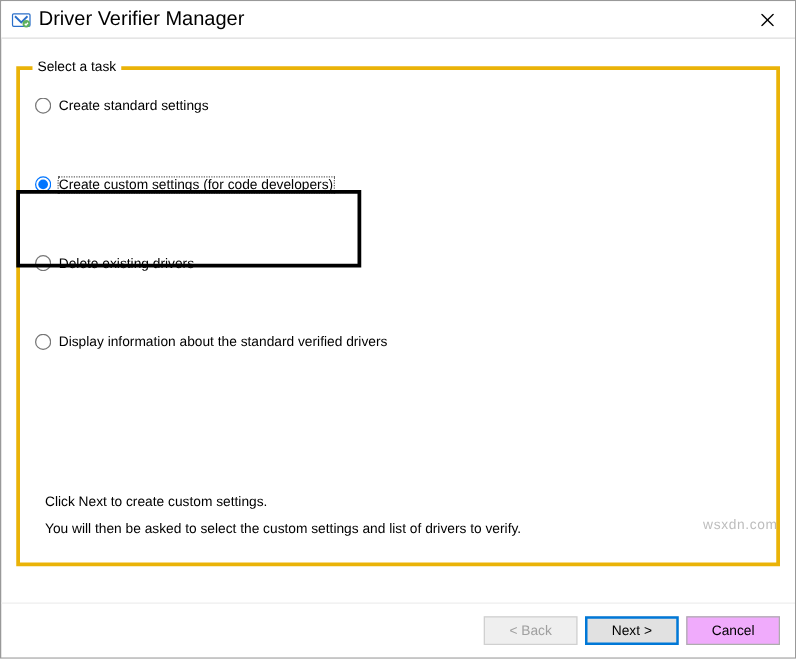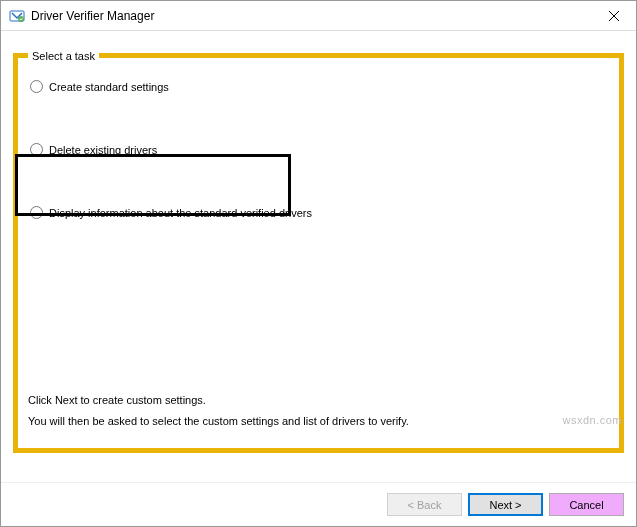--- a/index.html
+++ b/index.html
@@ -1,23 +1,23 @@
 <!DOCTYPE html>
 <html><head>
   <meta charset="utf-8">
   <style>
     * { box-sizing: border-box; font-family: "Segoe UI", Tahoma, sans-serif; }
     body { margin: 0; background: #fff; width: 637px; height: 527px; overflow: hidden; }
     .window { width: 637px; height: 527px; border: 1px solid #999; background: #fff; display: flex; flex-direction: column; }
     .titlebar { height: 30px; display: flex; align-items: center; border-bottom: 1px solid #ddd; background: #fff; }
     .titlebar .icon { width: 16px; height: 16px; margin: 0 6px 0 8px; }
-    .titlebar .title { font-size: 12px; color: #000; flex: 1; }
+    .titlebar .title { font-size: 16px; color: #000; flex: 1; }
     .titlebar .close { width: 45px; height: 29px; display: flex; align-items: center; justify-content: center; }
     .content { flex: 1; padding: 12px 12px 0 12px; position: relative; }
-    .groupbox { border: 5px solid #eab308; margin-top: 10px; padding: 14px 10px 10px 10px; height: 400px; position: relative; }
+    .groupbox { border: 3px solid #eab308; margin-top: 10px; padding: 14px 10px 10px 10px; height: 400px; position: relative; }
     .groupbox .legend { position: absolute; top: -8px; left: 10px; background: #fff; padding: 0 4px; font-size: 11px; color: #000; }
     .radio-item { display: flex; align-items: center; margin: 14px 0 50px 0; }
     .radio-item input[type=radio] { margin: 0 6px 0 2px; width: 13px; height: 13px; }
     .radio-item label { font-size: 11px; color: #000; }
     .highlight-box { position: absolute; border: 3px solid #000; pointer-events: none; }
     .info { font-size: 11px; color: #000; line-height: 1.9; margin-top: 4px; }
     .buttonbar { height: 44px; display: flex; align-items: center; justify-content: flex-end; padding: 0 12px; gap: 6px; border-top: 1px solid #eee; }
     .btn { min-width: 75px; height: 23px; font-size: 11px; border: 1px solid #adadad; background: #f0abfc; padding: 0 10px; display: inline-flex; align-items: center; justify-content: center; cursor: pointer; }
     .btn.disabled { color: #a0a0a0; background: #efefef; border-color: #d0d0d0; cursor: default; }
     .btn.primary { border: 2px solid #0078d7; background: #e1e1e1; }
@@ -48,35 +48,39 @@
 
   <div class="content">
     <div class="groupbox">
       <span class="legend">Select a task</span>
 
       <div class="radio-item" style="margin-top:8px;">
         <input type="radio" name="task" style="">
         <label>Create standard settings</label>
       </div>
 
+      <div class="radio-item">
+        <input type="radio" name="task" checked="" style="">
+        <label class="dotted-focus">Create custom settings (for code developers)</label>
+      </div>
 
       <div class="radio-item">
         <input type="radio" name="task" style="">
         <label>Delete existing drivers</label>
       </div>
 
 
       <div class="radio-item">
         <input type="radio" name="task" style="">
         <label>Display information about the standard verified drivers</label>
       </div>
 
       <div class="highlight-box" style="left:-3px; top:96px; width:276px; height:62px;"></div>
 
-      <div class="info" style="position:absolute; bottom:16px; left:10px; right:10px;">
+      <div class="info" style="position:absolute; bottom:16px; left:20px; right:10px;">
         <div>Click Next to create custom settings.</div>
         <div>You will then be asked to select the custom settings and list of drivers to verify.</div>
       </div>
     </div>
 
     <div class="watermark">wsxdn.com</div>
   </div>
 
   <div class="buttonbar">
     <button class="btn disabled" disabled="">&lt; Back</button>

